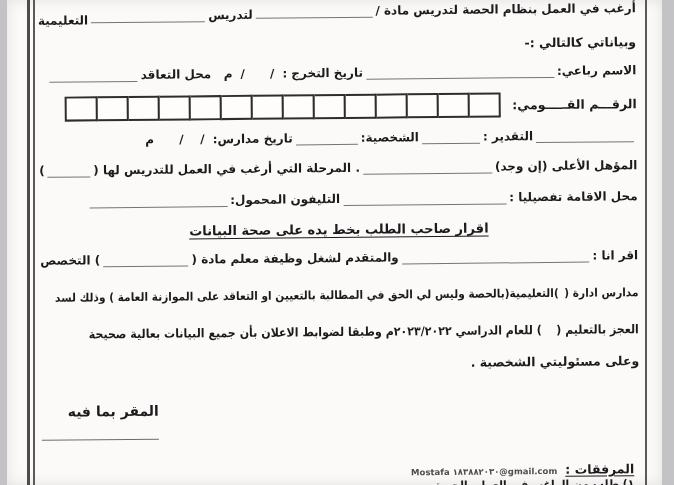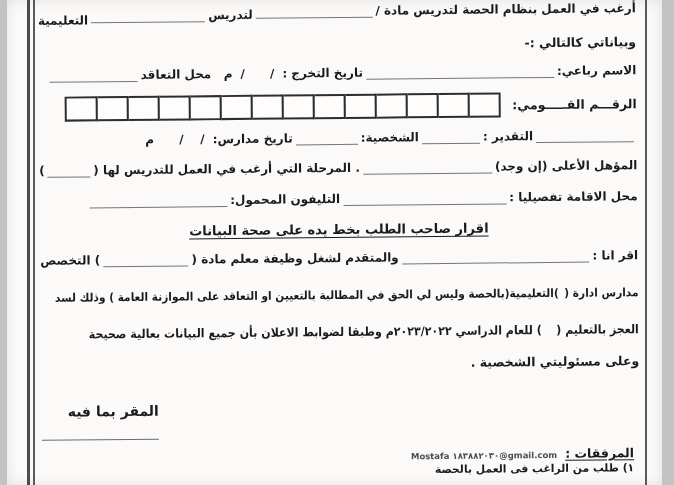--- a/index.html
+++ b/index.html
@@ -41,21 +41,21 @@
   .nid-box{width:29px;height:21px;border:2px solid #2d2d2f;margin-left:-2px;background:#fefdfb;}
   .decl-heading{position:absolute;top:219px;left:0;right:0;text-align:center;}
   .decl-heading span{
     font-weight:bold;font-size:13px;
     text-decoration:underline;text-underline-offset:3px;
   }
   .sig-label{position:absolute;top:401px;left:26px;font-weight:bold;font-size:14px;}
   .sig-line{position:absolute;top:437px;left:0;width:117px;border-bottom:1.4px solid #6b6b6d;}
   .attach{position:absolute;top:448px;right:6px;text-align:right;}
   .attach-top{display:flex;direction:rtl;align-items:baseline;gap:8px;justify-content:flex-start;}
-  .attach-label{font-weight:bold;font-size:12.5px;text-decoration:underline;text-underline-offset:2px;}
+  .attach-label{font-weight:bold;font-size:12.5px;text-decoration:underline;text-underline-offset:2px;margin-top:16px;}
   .watermark{direction:ltr;unicode-bidi:embed;font-size:8.5px;font-weight:bold;color:#4e4e50;}
   .attach-item{font-weight:bold;font-size:10.8px;margin-top:1px;}
   .off3{position:relative;top:3px;}
   .off7{position:relative;top:7px;}
 </style>
 </head>
 <body>
 
 <div class="screen">
   <div class="paper"></div>

